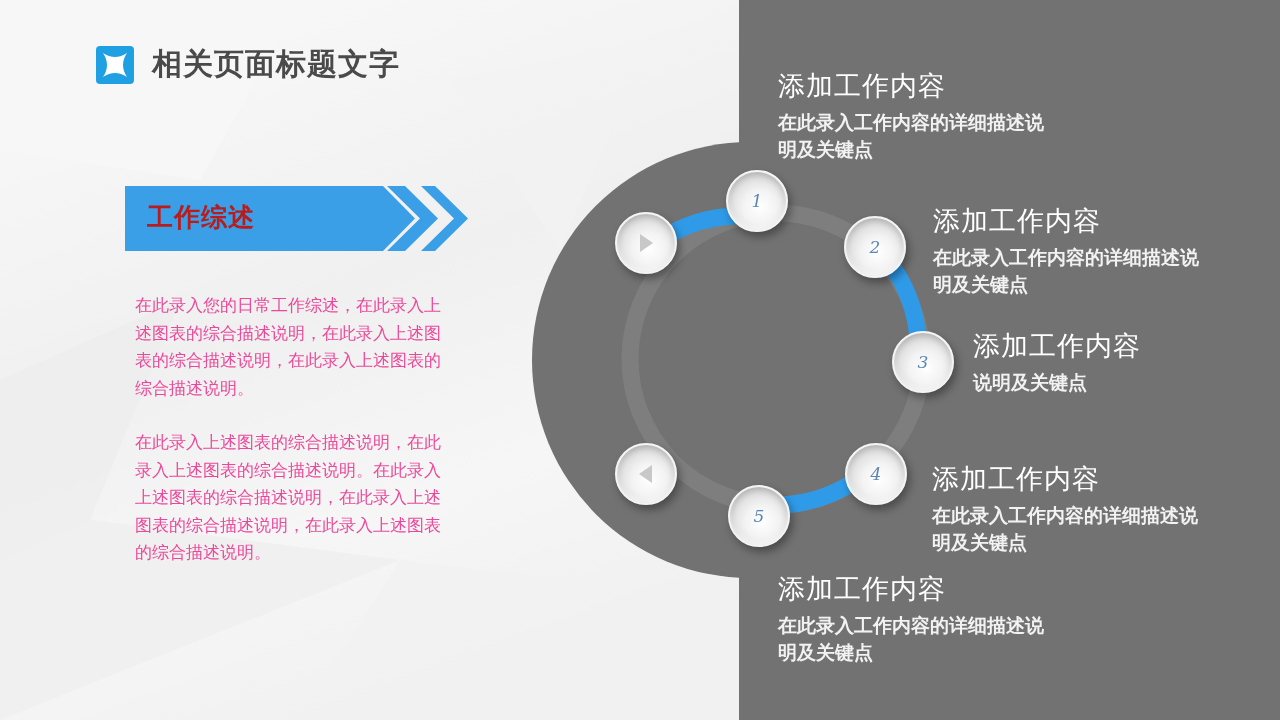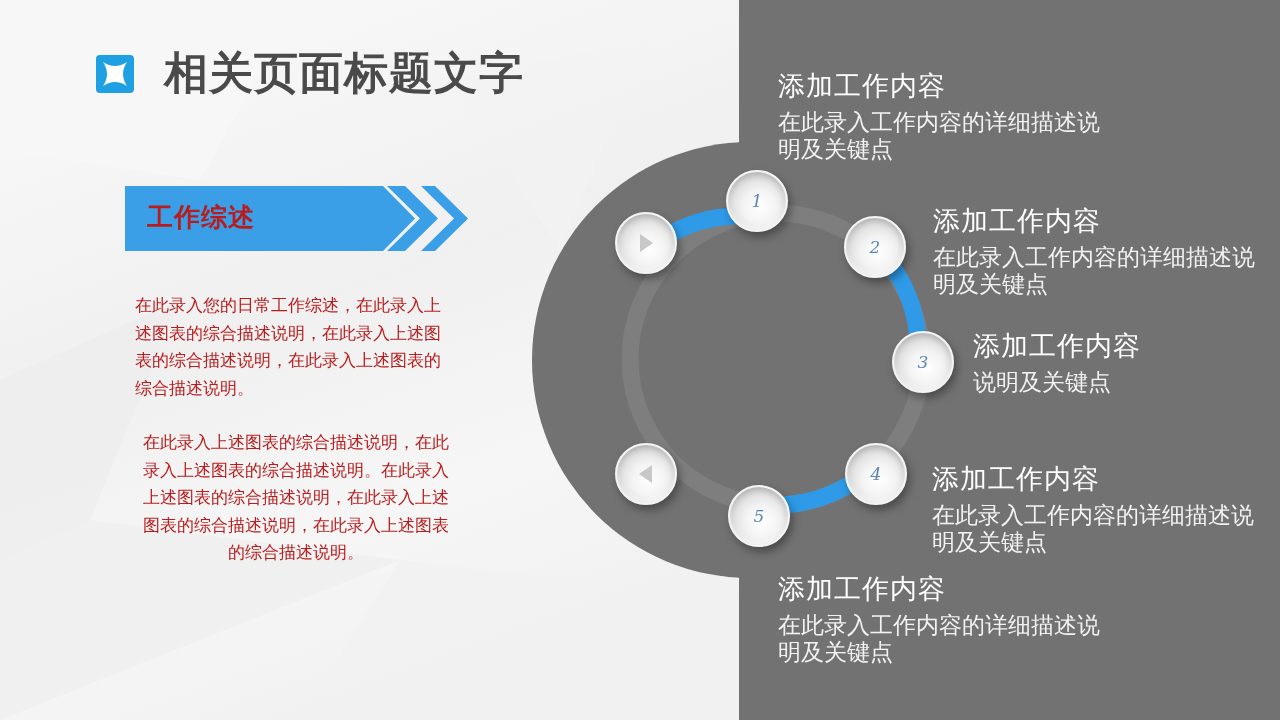--- a/index.html
+++ b/index.html
@@ -19,49 +19,49 @@
     border-radius:50%; background:#727272;
   }
   .ring-svg { position:absolute; left:0; top:0; width:1280px; height:720px; }
 
   .title-wrap { position:absolute; left:96px; top:44px; display:flex; align-items:center; }
   .logo {
     width:38px; height:38px; border-radius:4px; background:#1fa0e3;
     display:flex; align-items:center; justify-content:center;
   }
   .page-title {
-    margin-left:30px; font-size:44px; font-weight:bold; color:#4a4a4a; letter-spacing:1px;
+    margin-left:18px; font-size:30px; font-weight:bold; color:#4a4a4a; letter-spacing:1px;
   }
 
   .banner { position:absolute; left:125px; top:186px; width:345px; height:65px; }
   .banner-label {
     position:absolute; left:22px; top:14px; font-size:26px; font-weight:bold; color:#b91c1c; letter-spacing:1px;
   }
 
   .summary {
     position:absolute; left:135px; top:292px; width:322px;
-    font-size:17px; line-height:27.5px; color:#b91c1c;
+    font-size:17px; line-height:27.5px; color:#ec4899;
   }
-  .summary p + p { margin-top:27px;text-align:center; }
+  .summary p + p { margin-top:27px; }
 
   .node {
     position:absolute; width:62px; height:62px; border-radius:50%;
     border:2px solid #f4f4f4;
     background: radial-gradient(circle at 55% 60%, #ffffff 0%, #f3f3f3 35%, #d9d9d9 70%, #bdbdbd 100%);
     box-shadow: 3px 5px 9px rgba(0,0,0,0.35), inset 0 -3px 4px rgba(255,255,255,0.6), inset 0 3px 6px rgba(0,0,0,0.18);
     display:flex; align-items:center; justify-content:center;
     cursor:pointer;
   }
   .node-num {
     font-family:"DejaVu Serif", serif; font-style:italic; font-size:17px; color:#5a87b8;
   }
 
   .item { position:absolute; color:#fff; }
   .item-title { font-size:27px; font-weight:normal; letter-spacing:1px; line-height:36px; white-space:nowrap; }
-  .item-desc { font-size:23px; line-height:27px; color:#f2f2f2; margin-top:5px; }
+  .item-desc { font-size:19px; line-height:27px; color:#f2f2f2; margin-top:5px;font-weight:bold; }
 </style>
 </head>
 <body>
 
 <svg class="bg-facet" width="740" height="720" style="left:0;top:0;">
   <polygon points="0,0 300,0 200,180 0,150" fill="#f7f7f7"></polygon>
   <polygon points="0,380 180,300 90,520 0,560" fill="#ececec" opacity="0.7"></polygon>
   <polygon points="90,520 400,560 0,720 0,560" fill="#efefef" opacity="0.8"></polygon>
   <polygon points="400,560 740,600 740,720 300,720" fill="#f1f1f1" opacity="0.8"></polygon>
   <polygon points="450,80 650,40 560,250" fill="#f2f2f2" opacity="0.7"></polygon>

